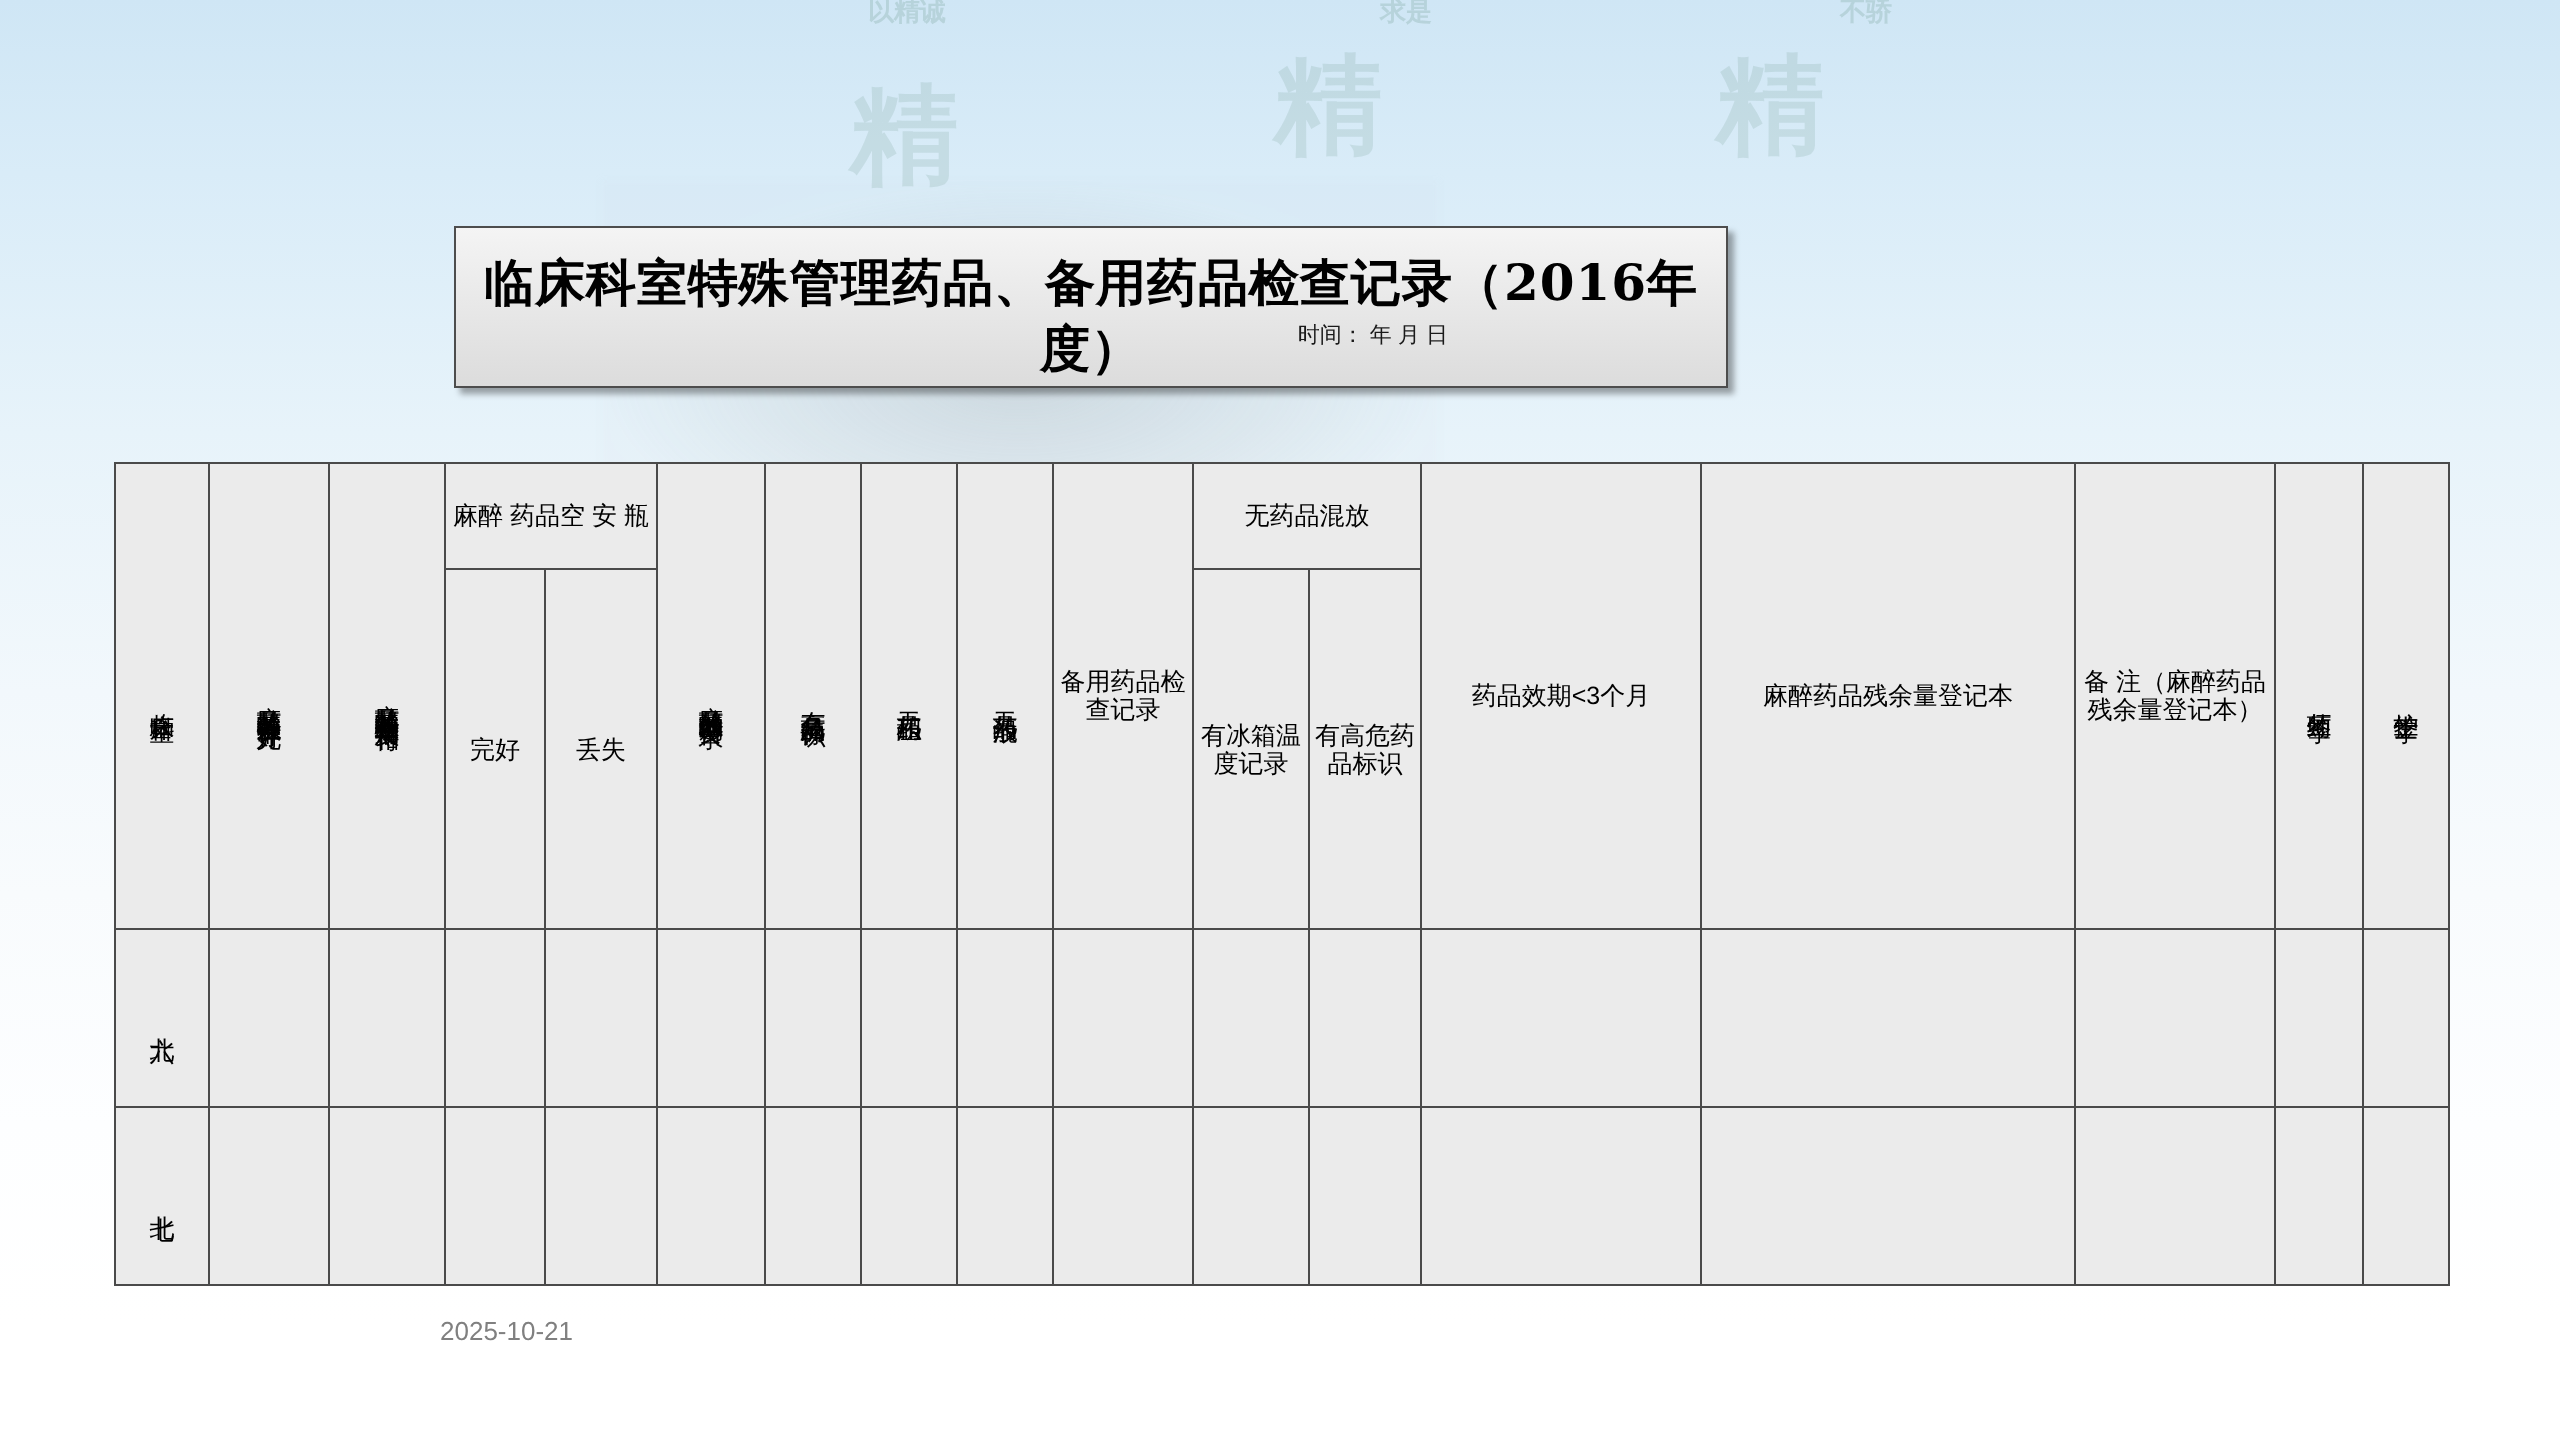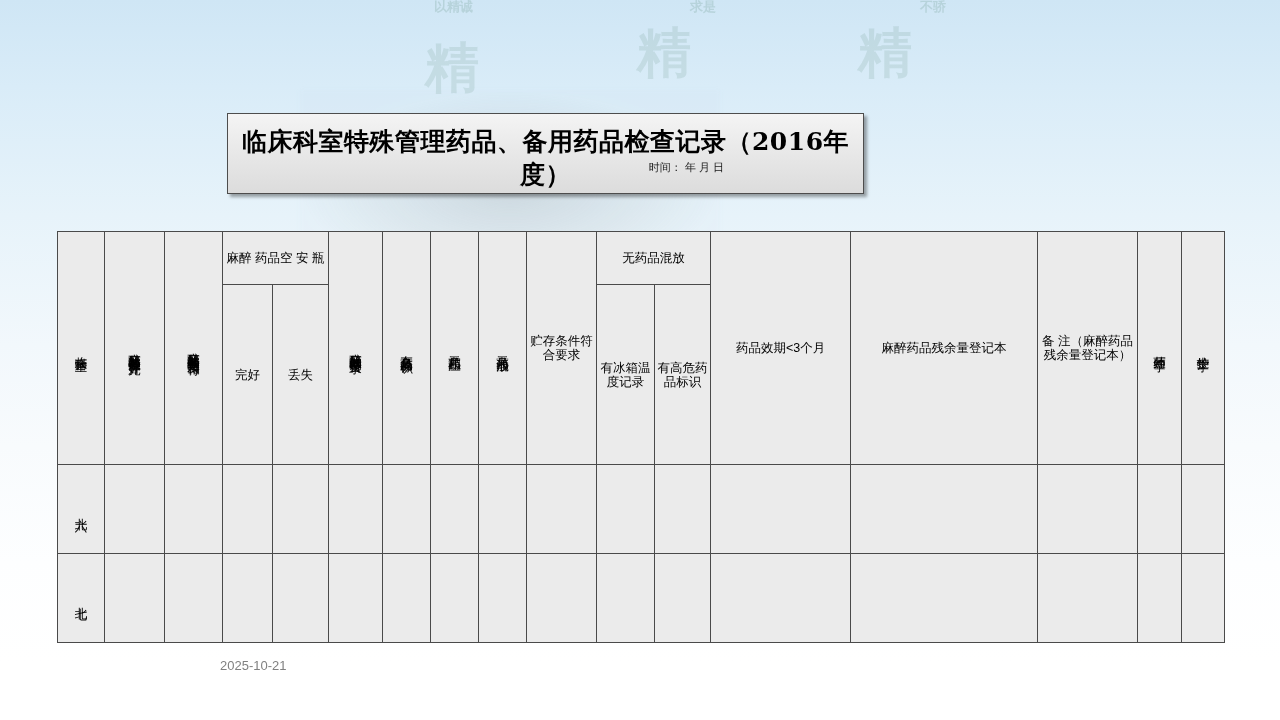--- a/index.html
+++ b/index.html
@@ -167,21 +167,21 @@
       <tbody>
         <tr>
           <td class="vert" rowspan="3">临床科室</td>
           <td class="vert" rowspan="3">麻醉药品基数卡保存完好</td>
           <td class="vert" rowspan="3">麻醉药品基数卡与实物相符</td>
           <td colspan="2" style="height:48px;">麻醉 药品空 安 瓶</td>
           <td class="vert" rowspan="3">麻醉药品效期符合要求</td>
           <td class="vert" rowspan="3">有高危药品标识</td>
           <td class="vert" rowspan="3">无药品积压</td>
           <td class="vert" rowspan="3">无药品混放</td>
-          <td rowspan="3">贮存条件符合要求</td>
+          <td rowspan="3">备用药品检查记录</td>
           <td colspan="2" style="height:48px;">无药品混放</td>
           <td rowspan="3">药品效期&lt;3个月</td>
           <td rowspan="3">麻醉药品残余量登记本</td>
           <td rowspan="3">备 注（麻醉药品残余量登记本）</td>
           <td class="vert" rowspan="3">药师签字</td>
           <td class="vert" rowspan="3">护士签字</td>
         </tr>
         <tr>
           <td class="hdr-h">完好</td>
           <td class="hdr-h">丢失</td>

